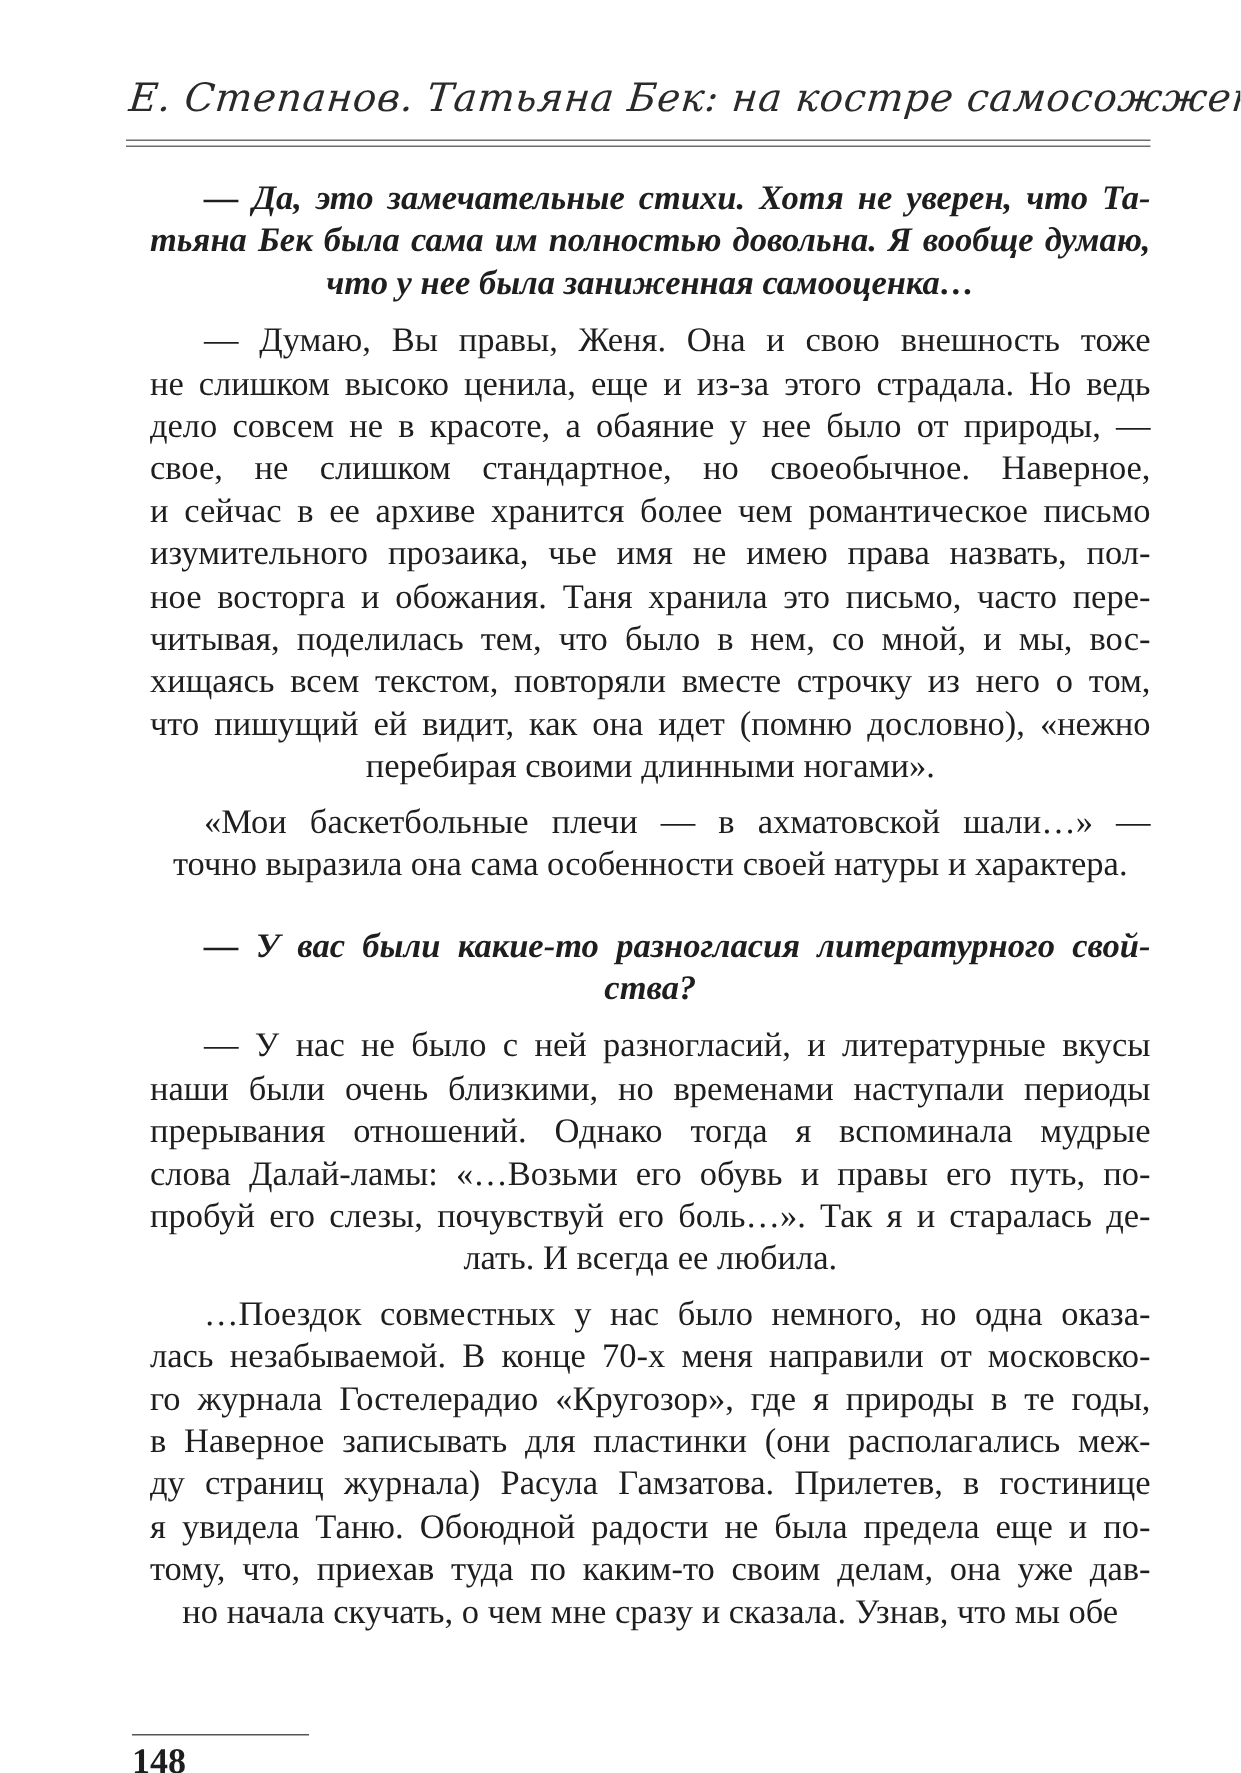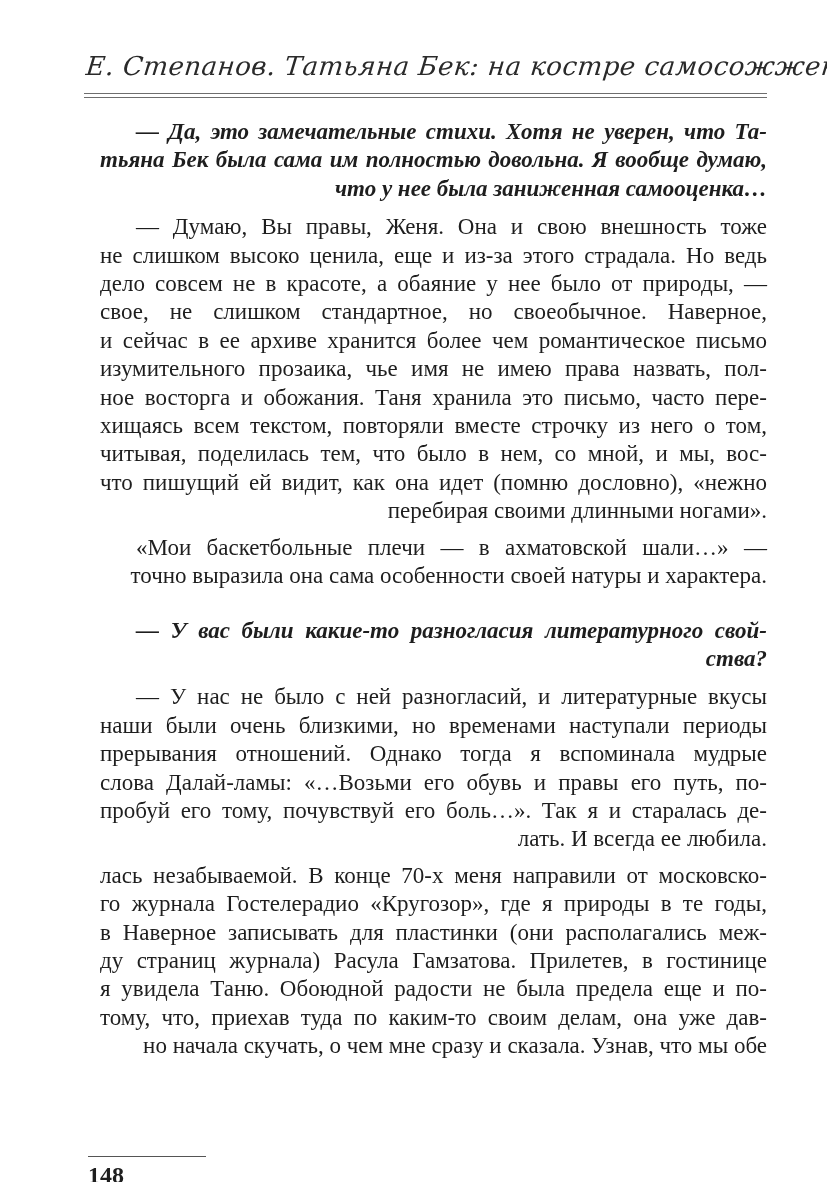--- a/index.html
+++ b/index.html
@@ -46,21 +46,21 @@
   .para.q { margin-top: 26px; }
   .para.q:first-child { margin-top: 0; }
   .para.q + .para.a { margin-top: 10px; }
   .para.q {
     font-weight: 700;
     font-style: italic;
   }
   .line {
     line-height: 28.4px;
     white-space: normal;
-    text-align: right;
+    text-align: center;
   }
   .line.just {
     text-align: justify;
     text-align-last: justify;
   }
   .line.first {
     text-indent: 36px;
   }
   .footer {
     position: absolute;
@@ -93,42 +93,43 @@
         <div class="line">что у нее была заниженная самооценка…</div>
       </div>
       <div class="para a">
         <div class="line first just">— Думаю, Вы правы, Женя. Она и свою внешность тоже</div>
         <div class="line just">не слишком высоко ценила, еще и из-за этого страдала. Но ведь</div>
         <div class="line just">дело совсем не в красоте, а обаяние у нее было от природы, —</div>
         <div class="line just">свое, не слишком стандартное, но своеобычное. Наверное,</div>
         <div class="line just">и сейчас в ее архиве хранится более чем романтическое письмо</div>
         <div class="line just">изумительного прозаика, чье имя не имею права назвать, пол-</div>
         <div class="line just">ное восторга и обожания. Таня хранила это письмо, часто пере-</div>
+        <div class="line just">читывая, поделилась тем, что было в нем, со мной, и мы, вос-</div>
         <div class="line just">хищаясь всем текстом, повторяли вместе строчку из него о том,</div>
-        <div class="line just">читывая, поделилась тем, что было в нем, со мной, и мы, вос-</div>
         <div class="line just">что пишущий ей видит, как она идет (помню дословно), «нежно</div>
         <div class="line">перебирая своими длинными ногами».</div>
       </div>
       <div class="para a">
         <div class="line first just">«Мои баскетбольные плечи — в ахматовской шали…» —</div>
         <div class="line">точно выразила она сама особенности своей натуры и характера.</div>
       </div>
       <div class="para q">
         <div class="line first just">— У вас были какие-то разногласия литературного свой-</div>
         <div class="line">ства?</div>
       </div>
       <div class="para a">
         <div class="line first just">— У нас не было с ней разногласий, и литературные вкусы</div>
         <div class="line just">наши были очень близкими, но временами наступали периоды</div>
         <div class="line just">прерывания отношений. Однако тогда я вспоминала мудрые</div>
         <div class="line just">слова Далай-ламы: «…Возьми его обувь и правы его путь, по-</div>
-        <div class="line just">пробуй его тому, почувствуй его боль…». Так я и старалась де-</div>
+        <div class="line just">пробуй его слезы, почувствуй его боль…». Так я и старалась де-</div>
         <div class="line">лать. И всегда ее любила.</div>
       </div>
       <div class="para a">
+        <div class="line first just">…Поездок совместных у нас было немного, но одна оказа-</div>
         <div class="line just">лась незабываемой. В конце 70-х меня направили от московско-</div>
         <div class="line just">го журнала Гостелерадио «Кругозор», где я природы в те годы,</div>
         <div class="line just">в Наверное записывать для пластинки (они располагались меж-</div>
         <div class="line just">ду страниц журнала) Расула Гамзатова. Прилетев, в гостинице</div>
         <div class="line just">я увидела Таню. Обоюдной радости не была предела еще и по-</div>
         <div class="line just">тому, что, приехав туда по каким-то своим делам, она уже дав-</div>
         <div class="line">но начала скучать, о чем мне сразу и сказала. Узнав, что мы обе</div>
       </div>
     </div>
 

